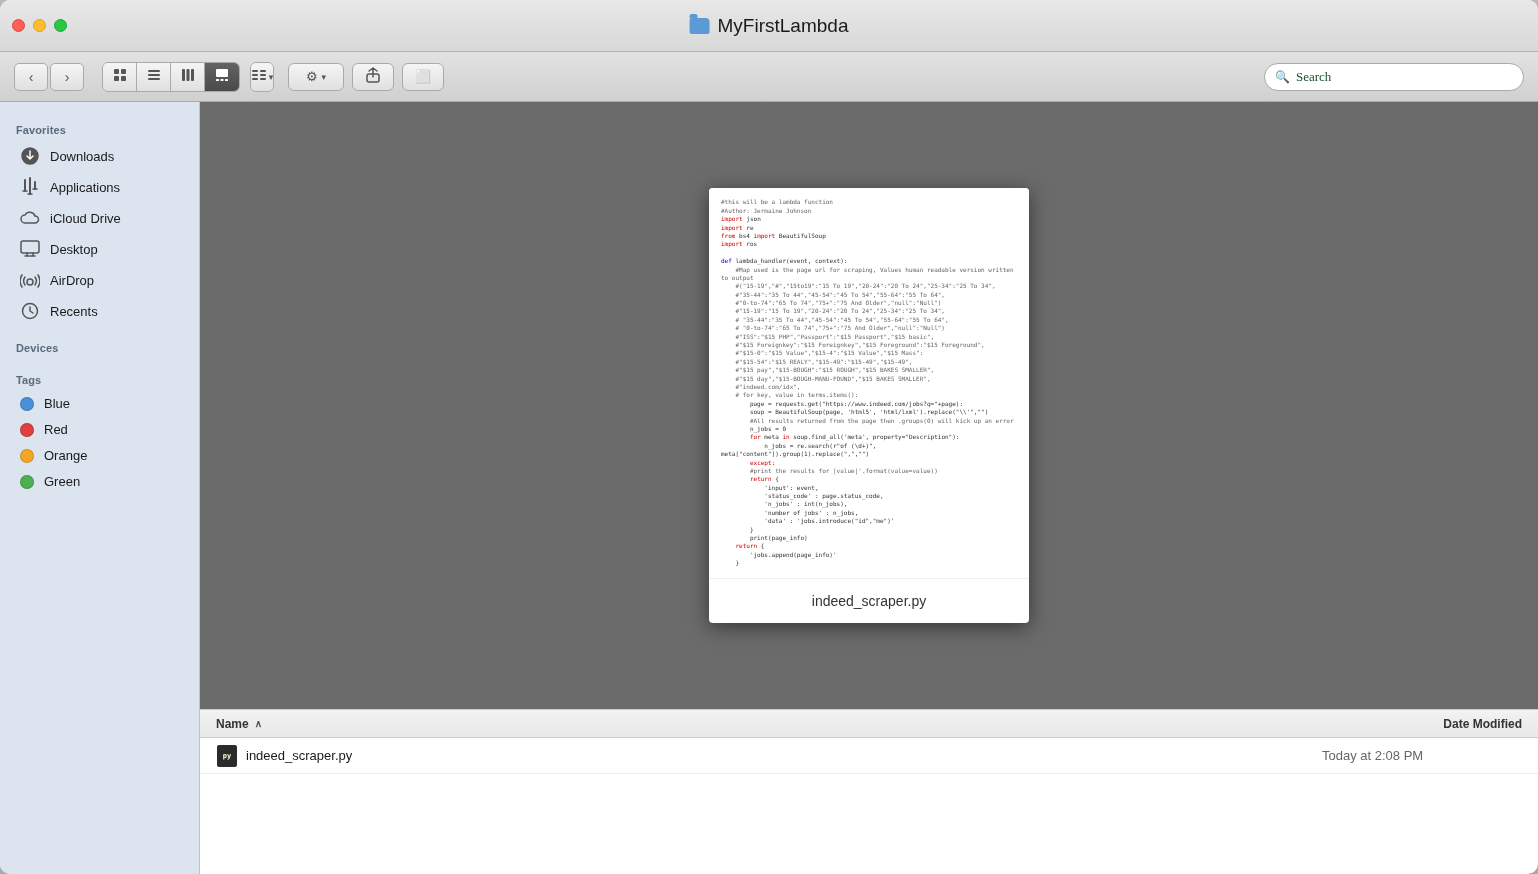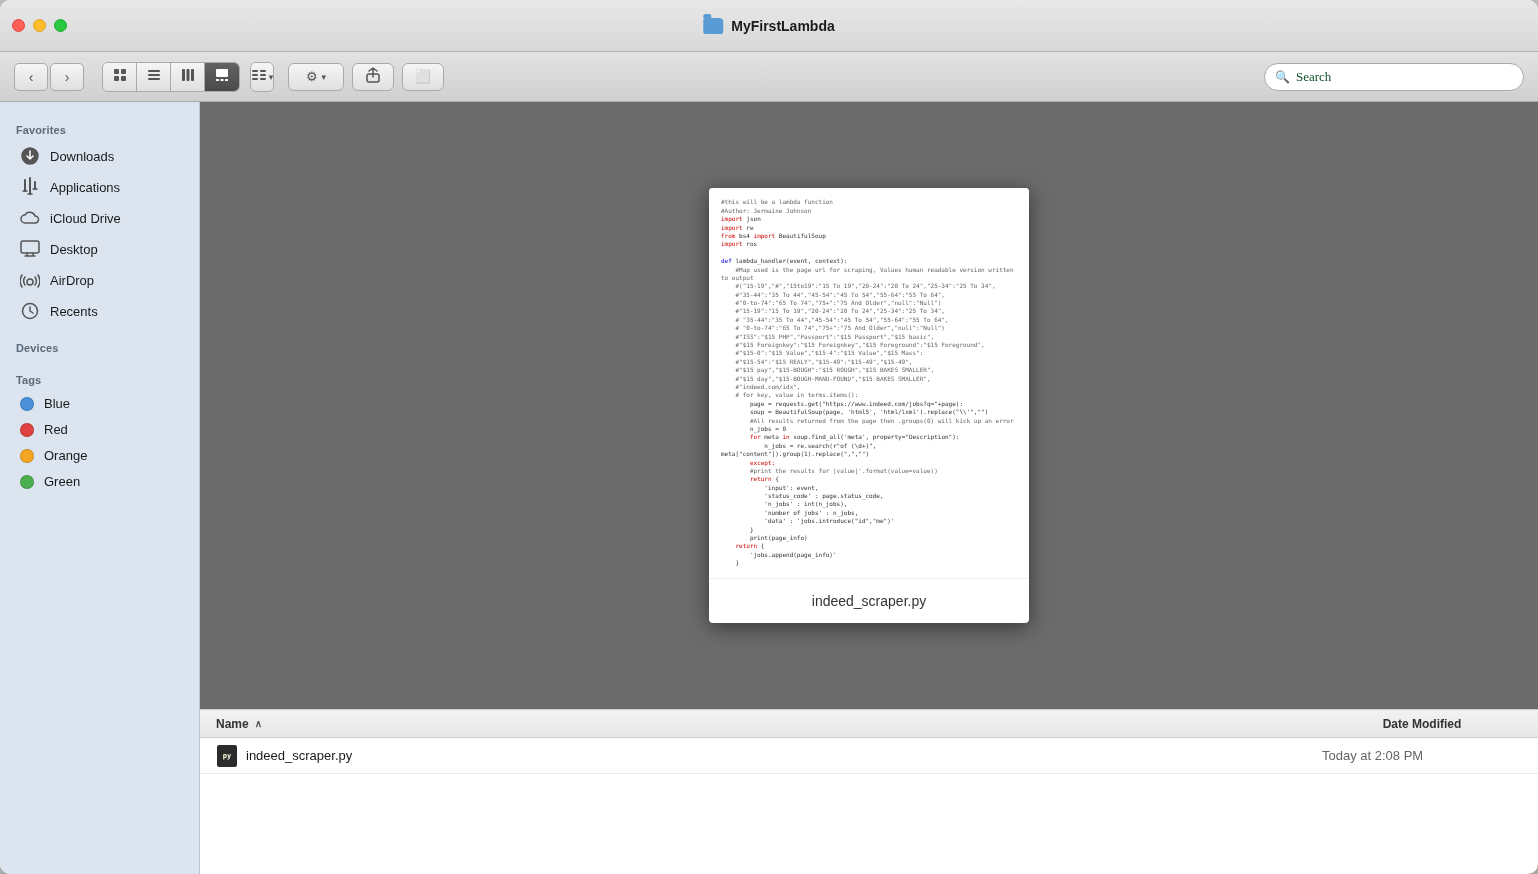--- a/index.html
+++ b/index.html
@@ -65,22 +65,22 @@
       content: '';
       position: absolute;
       top: -4px;
       left: 0;
       width: 8px;
       height: 4px;
       background: #5b9bd5;
       border-radius: 2px 2px 0 0;
     }
     .title-text {
-      font-size: 14px;
-      font-weight: 700;
+      font-size: 19px;
+      font-weight: 400;
       color: #1a1a1a;
     }
     
     .toolbar {
       height: 50px;
       background: linear-gradient(180deg, #e2e2e2 0%, #d0d0d0 100%);
       border-bottom: 1px solid #aaa;
       display: flex;
       align-items: center;
       padding: 0 14px;
@@ -305,21 +305,21 @@
       font-weight: 600;
     }
     .col-name {
       flex: 1;
       display: flex;
       align-items: center;
       gap: 6px;
     }
     .col-date {
       width: 200px;
-      text-align: center;
+      text-align: right;
     }
     .sort-arrow {
       font-size: 10px;
       color: #555;
     }
     .file-row {
       display: flex;
       align-items: center;
       height: 36px;
       padding: 0 16px;

